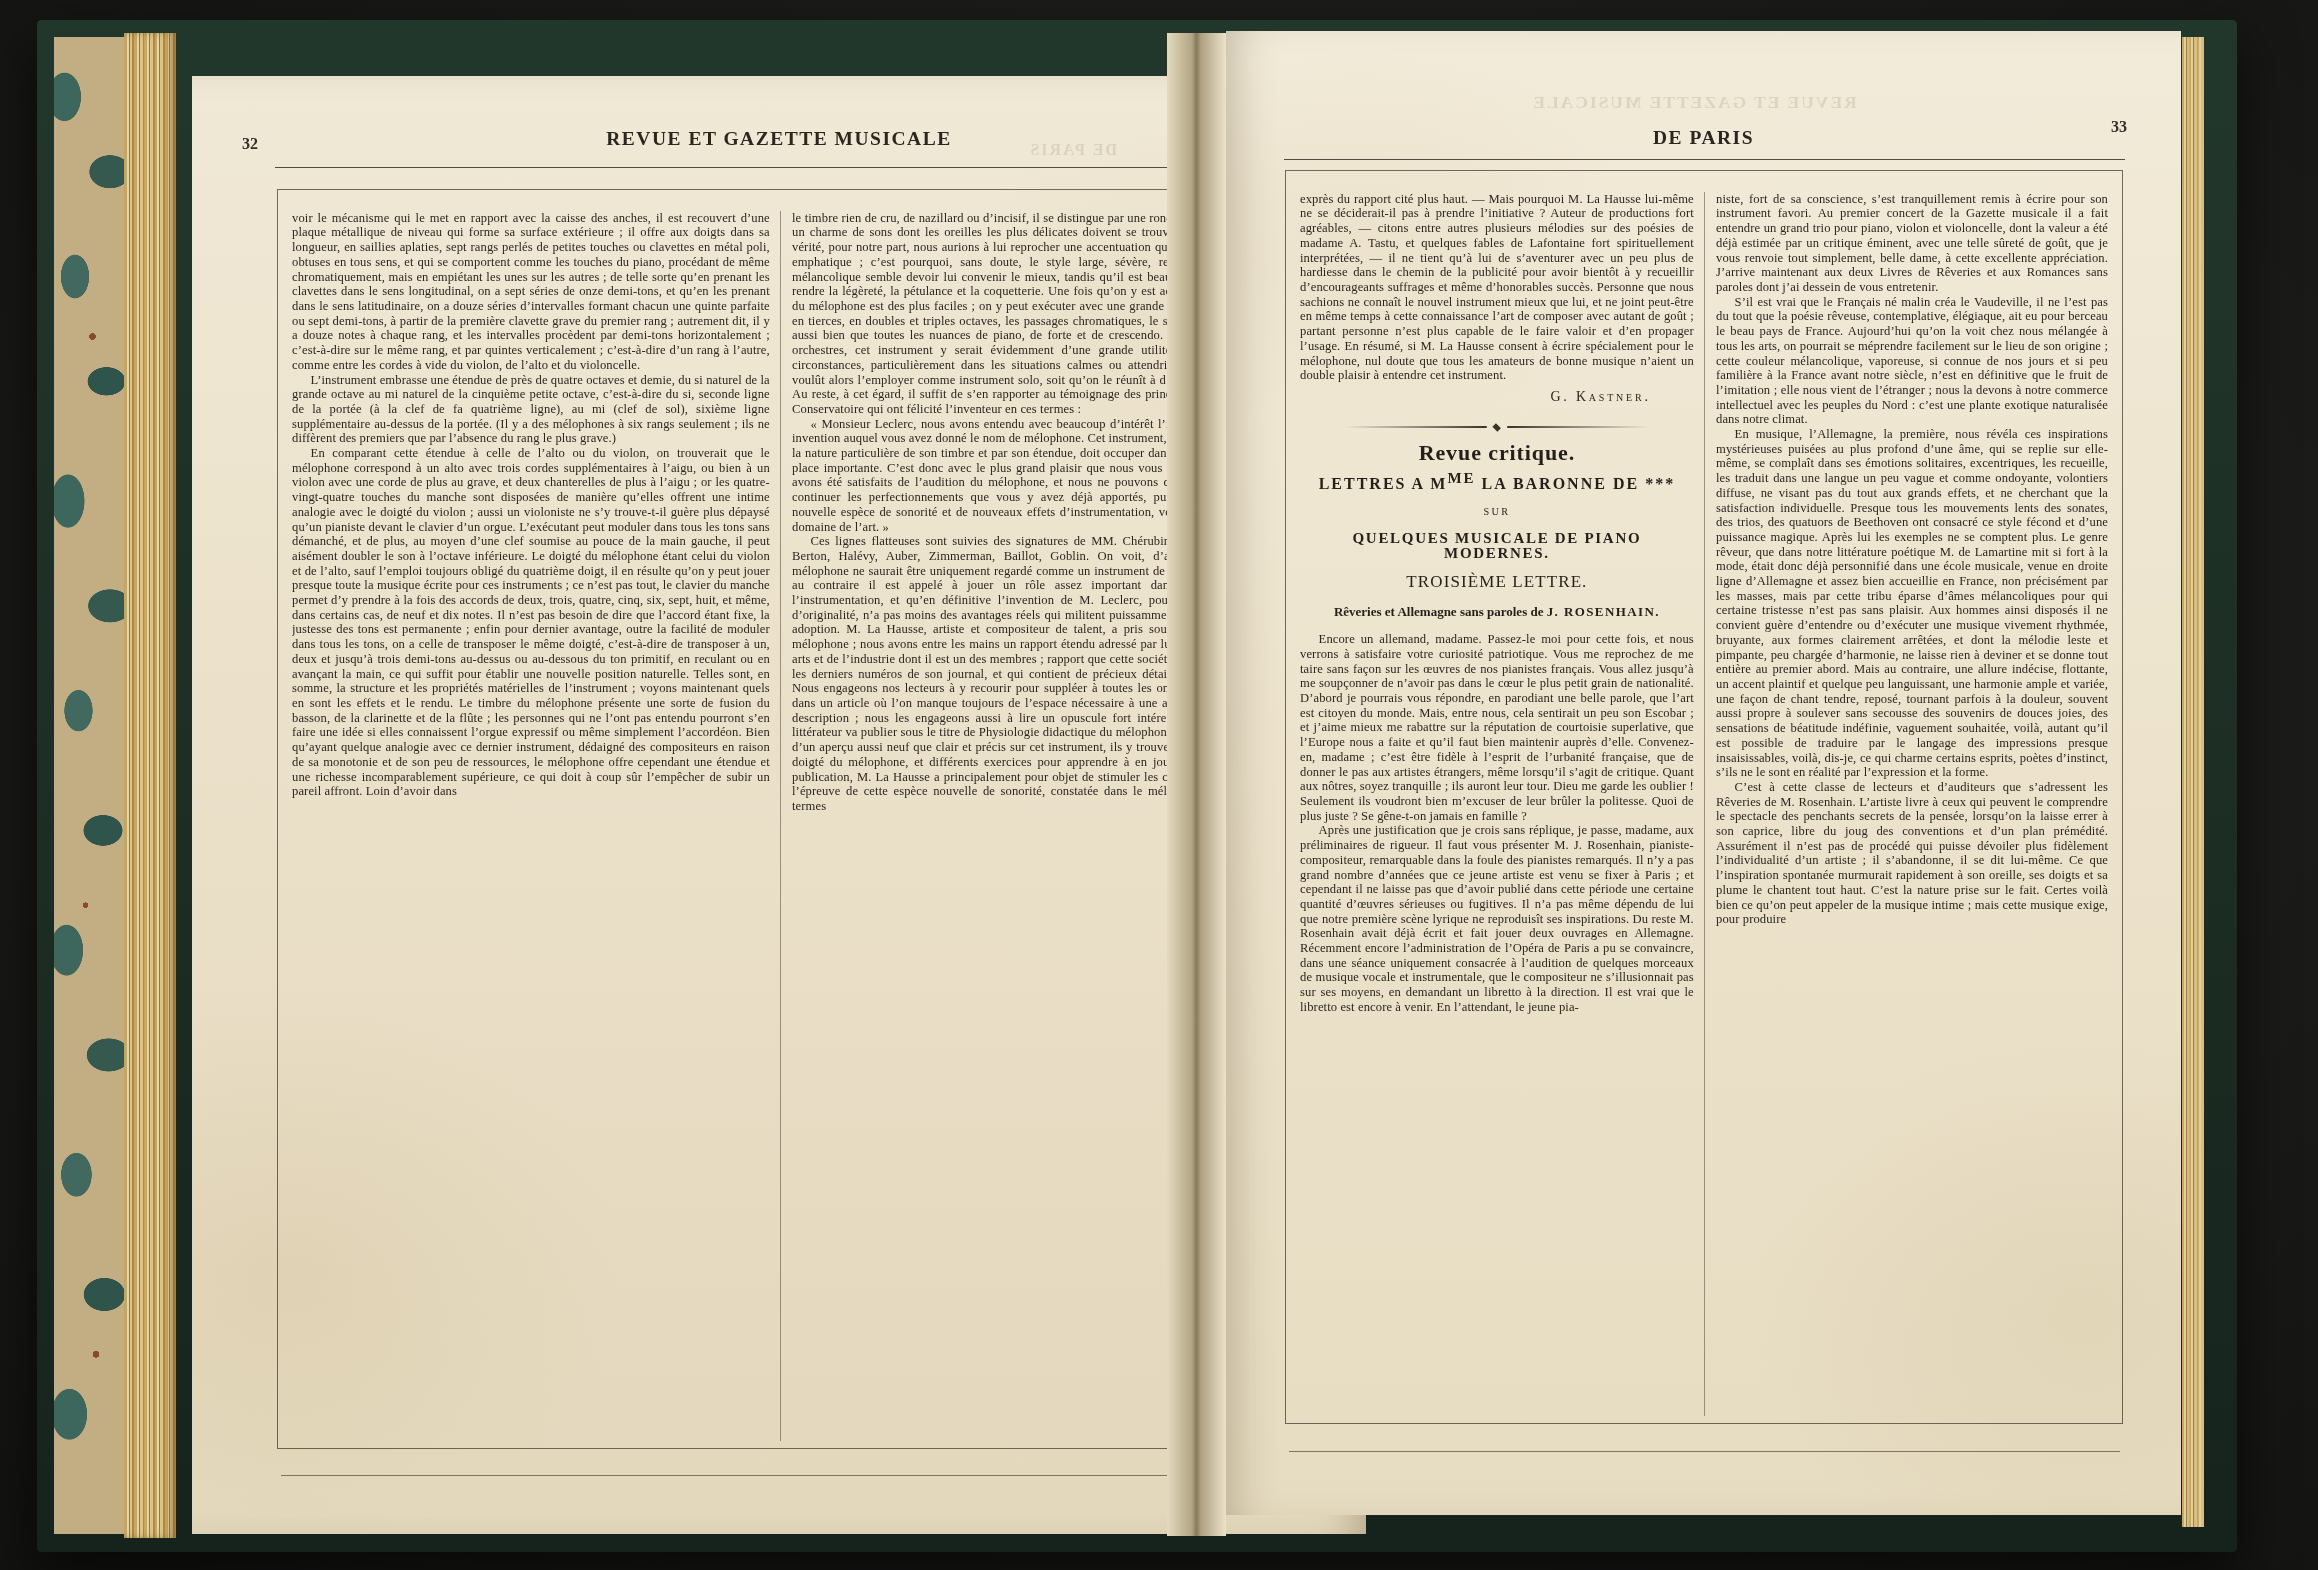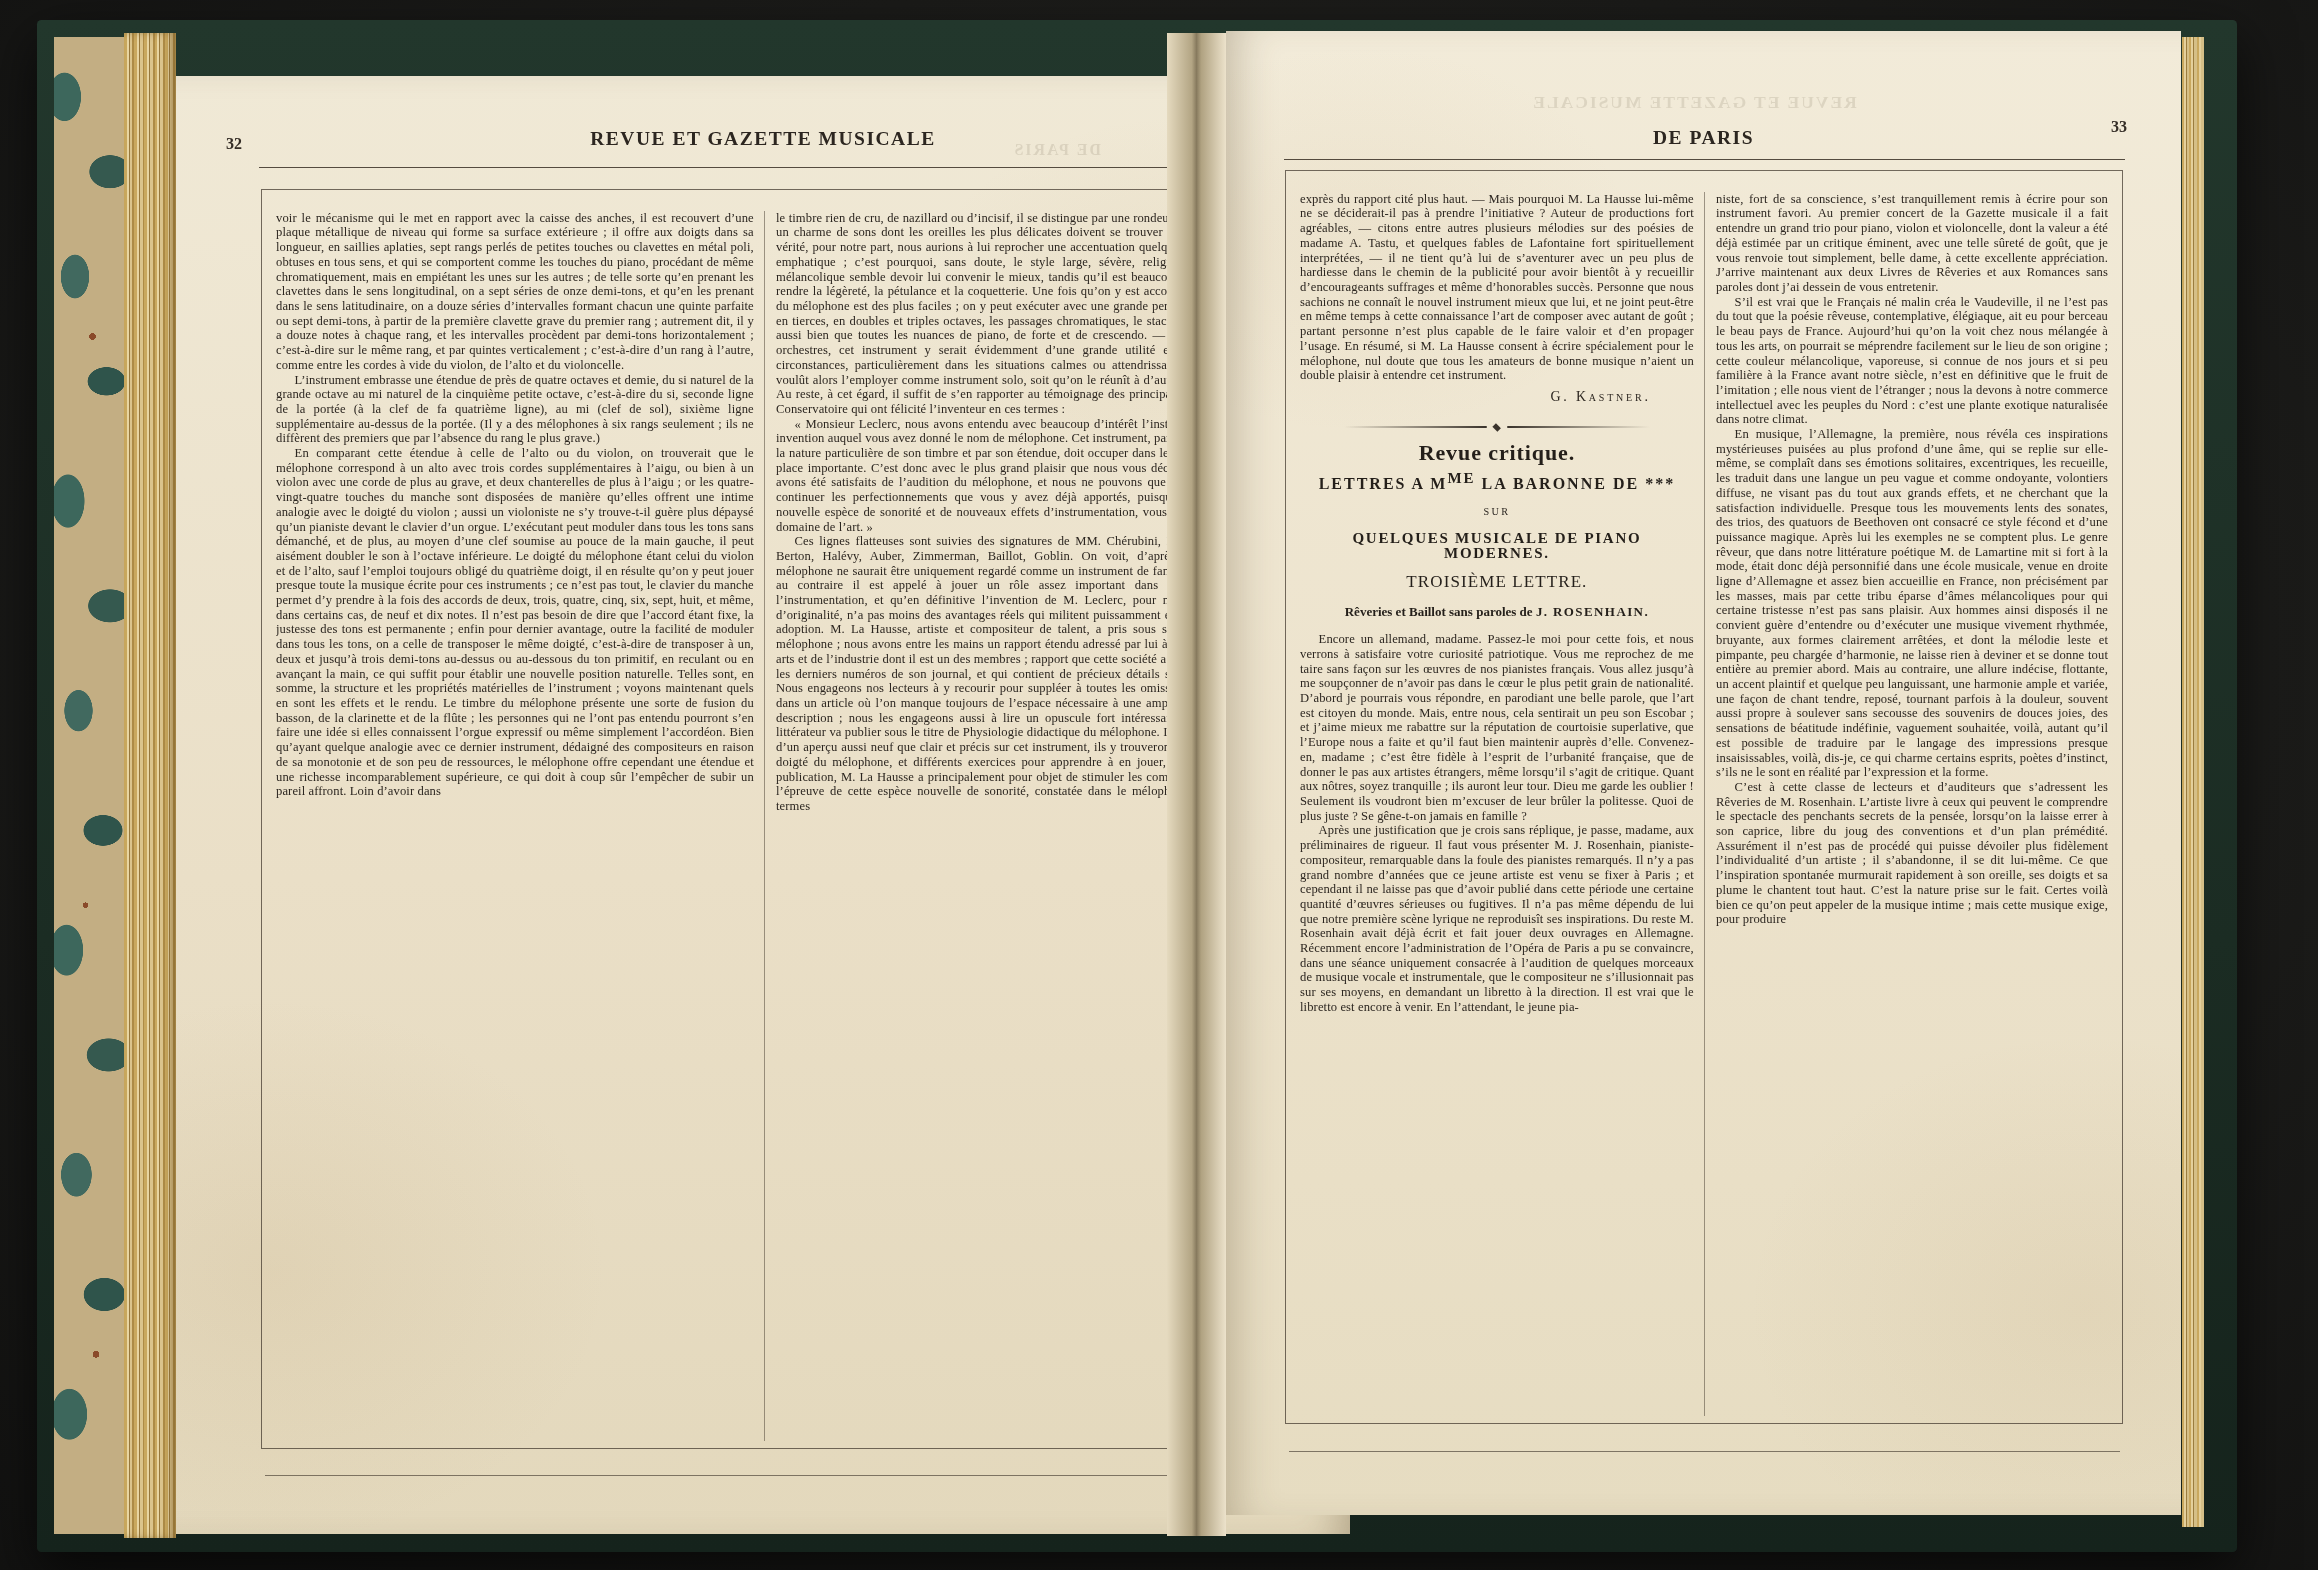--- a/index.html
+++ b/index.html
@@ -26,21 +26,21 @@
       radial-gradient(26px 37px at 32% 76%, #41695f 58%, transparent 60%),
       radial-gradient(35px 28px at 72% 84%, #2f544b 58%, transparent 60%),
       radial-gradient(30px 43px at 22% 92%, #3d675c 58%, transparent 60%),
       radial-gradient(5.6px 5.6px at 55% 20%, #8a4a2a 60%, transparent 62%),
       radial-gradient(4.6px 4.6px at 45% 58%, #8a4a2a 60%, transparent 62%),
       radial-gradient(5.6px 5.6px at 60% 88%, #8a4a2a 60%, transparent 62%);}
   .fore-edge{position:absolute;left:87px;top:13px;width:52px;height:1505px;
     background:repeating-linear-gradient(90deg,#c9a85e 0 2.8px,#e8d5a2 2.8px 4.6px,#97783c 4.6px 5.6px,#dbc48c 5.6px 8.3px,#ad8b46 8.3px 10.2px);
     box-shadow:inset -5.6px 0 7.4px rgba(120,90,40,.5);}
   .page{position:absolute;box-shadow:0 2.8px 13px rgba(0,0,0,.35);}
-  .page-left{left:139px;top:56px;width:1174px;height:1458px;
+  .page-left{left:155px;top:56px;width:1174px;height:1458px;
     background:
       radial-gradient(390px 278px at 86% 16%, rgba(190,160,110,.10), transparent 70%),
       radial-gradient(482px 390px at 8% 82%, rgba(180,150,100,.13), transparent 70%),
       linear-gradient(180deg,#f0e9d6,#eadfc7 55%,#e3d8bc);
     box-shadow:inset -32px 0 43px -24px rgba(90,70,40,.38);}
   .gutter{position:absolute;left:1130px;top:13px;width:59px;height:1503px;
     background:linear-gradient(90deg,#e5dabf,#b3a584 42%,#877a5e 50%,#b0a281 58%,#ece2cb);}
   .page-right{left:1189px;top:11px;width:955px;height:1484px;
     background:
       radial-gradient(390px 278px at 14% 14%, rgba(190,160,110,.09), transparent 70%),
@@ -132,21 +132,21 @@
               <span class="oline l"></span>
               <span class="diamond"></span>
               <span class="oline r"></span>
             </div>
             <div class="section">
               <div class="sec-title">Revue critique.</div>
               <div class="sec-letter"><span>LETTRES A M</span><sup>ME</sup><span> LA BARONNE DE ***</span></div>
               <div class="sec-sur">SUR</div>
               <div class="sec-subject">QUELQUES MUSICALE DE PIANO MODERNES.</div>
               <div class="sec-number">TROISIÈME LETTRE.</div>
-              <div class="sec-work"><span>Rêveries et Baillot sans paroles de </span><span class="author">J. ROSENHAIN.</span></div>
+              <div class="sec-work"><span>Rêveries et Allemagne sans paroles de </span><span class="author">J. ROSENHAIN.</span></div>
             </div>
             <div>
                 <p class="body-par">Encore un allemand, madame. Passez-le moi pour cette fois, et nous verrons à satisfaire votre curiosité patriotique. Vous me reprochez de me taire sans façon sur les œuvres de nos pianistes français. Vous allez jusqu’à me soupçonner de n’avoir pas dans le cœur le plus petit grain de nationalité. D’abord je pourrais vous répondre, en parodiant une belle parole, que l’art est citoyen du monde. Mais, entre nous, cela sentirait un peu son Escobar ; et j’aime mieux me rabattre sur la réputation de courtoisie superlative, que l’Europe nous a faite et qu’il faut bien maintenir auprès d’elle. Convenez-en, madame ; c’est être fidèle à l’esprit de l’urbanité française, que de donner le pas aux artistes étrangers, même lorsqu’il s’agit de critique. Quant aux nôtres, soyez tranquille ; ils auront leur tour. Dieu me garde les oublier ! Seulement ils voudront bien m’excuser de leur brûler la politesse. Quoi de plus juste ? Se gêne-t-on jamais en famille ?</p>
                 <p class="body-par">Après une justification que je crois sans réplique, je passe, madame, aux préliminaires de rigueur. Il faut vous présenter M. J. Rosenhain, pianiste-compositeur, remarquable dans la foule des pianistes remarqués. Il n’y a pas grand nombre d’années que ce jeune artiste est venu se fixer à Paris ; et cependant il ne laisse pas que d’avoir publié dans cette période une certaine quantité d’œuvres sérieuses ou fugitives. Il n’a pas même dépendu de lui que notre première scène lyrique ne reproduisît ses inspirations. Du reste M. Rosenhain avait déjà écrit et fait jouer deux ouvrages en Allemagne. Récemment encore l’administration de l’Opéra de Paris a pu se convaincre, dans une séance uniquement consacrée à l’audition de quelques morceaux de musique vocale et instrumentale, que le compositeur ne s’illusionnait pas sur ses moyens, en demandant un libretto à la direction. Il est vrai que le libretto est encore à venir. En l’attendant, le jeune pia-</p>
               </div>
           </div>
           <div class="col col2">
               <p class="body-par no-indent">niste, fort de sa conscience, s’est tranquillement remis à écrire pour son instrument favori. Au premier concert de la Gazette musicale il a fait entendre un grand trio pour piano, violon et violoncelle, dont la valeur a été déjà estimée par un critique éminent, avec une telle sûreté de goût, que je vous renvoie tout simplement, belle dame, à cette excellente appréciation. J’arrive maintenant aux deux Livres de Rêveries et aux Romances sans paroles dont j’ai dessein de vous entretenir.</p>
               <p class="body-par">S’il est vrai que le Français né malin créa le Vaudeville, il ne l’est pas du tout que la poésie rêveuse, contemplative, élégiaque, ait eu pour berceau le beau pays de France. Aujourd’hui qu’on la voit chez nous mélangée à tous les arts, on pourrait se méprendre facilement sur le lieu de son origine ; cette couleur mélancolique, vaporeuse, si connue de nos jours et si peu familière à la France avant notre siècle, n’est en définitive que le fruit de l’imitation ; elle nous vient de l’étranger ; nous la devons à notre commerce intellectuel avec les peuples du Nord : c’est une plante exotique naturalisée dans notre climat.</p>
               <p class="body-par">En musique, l’Allemagne, la première, nous révéla ces inspirations mystérieuses puisées au plus profond d’une âme, qui se replie sur elle-même, se complaît dans ses émotions solitaires, excentriques, les recueille, les traduit dans une langue un peu vague et comme ondoyante, volontiers diffuse, ne visant pas du tout aux grands effets, et ne cherchant que la satisfaction individuelle. Presque tous les mouvements lents des sonates, des trios, des quatuors de Beethoven ont consacré ce style fécond et d’une puissance magique. Après lui les exemples ne se comptent plus. Le genre rêveur, que dans notre littérature poétique M. de Lamartine mit si fort à la mode, était donc déjà personnifié dans une école musicale, venue en droite ligne d’Allemagne et assez bien accueillie en France, non précisément par les masses, mais par cette tribu éparse d’âmes mélancoliques pour qui certaine tristesse n’est pas sans plaisir. Aux hommes ainsi disposés il ne convient guère d’entendre ou d’exécuter une musique vivement rhythmée, bruyante, aux formes clairement arrêtées, et dont la mélodie leste et pimpante, peu chargée d’harmonie, ne laisse rien à deviner et se donne tout entière au premier abord. Mais au contraire, une allure indécise, flottante, un accent plaintif et quelque peu languissant, une harmonie ample et variée, une façon de chant tendre, reposé, tournant parfois à la douleur, souvent aussi propre à soulever sans secousse des souvenirs de douces joies, des sensations de béatitude indéfinie, vaguement souhaitée, voilà, autant qu’il est possible de traduire par le langage des impressions presque insaisissables, voilà, dis-je, ce qui charme certains esprits, poètes d’instinct, s’ils ne le sont en réalité par l’expression et la forme.</p>

